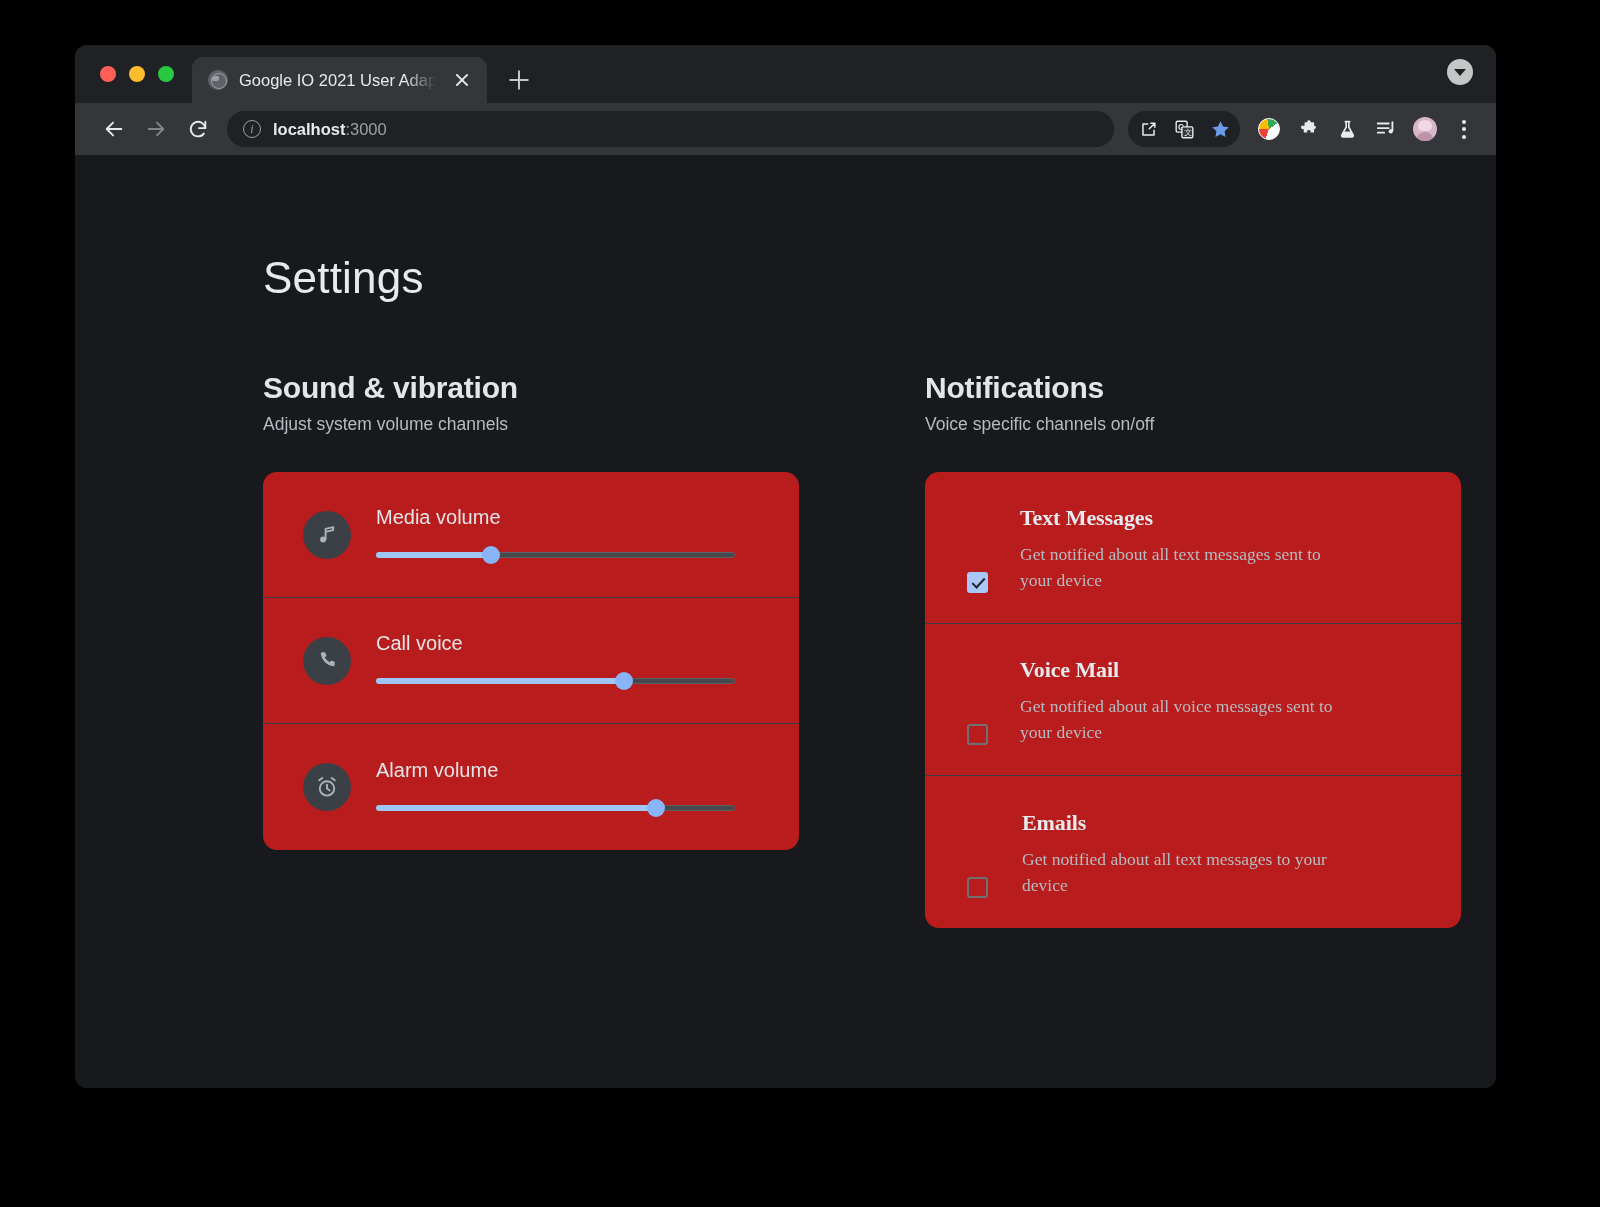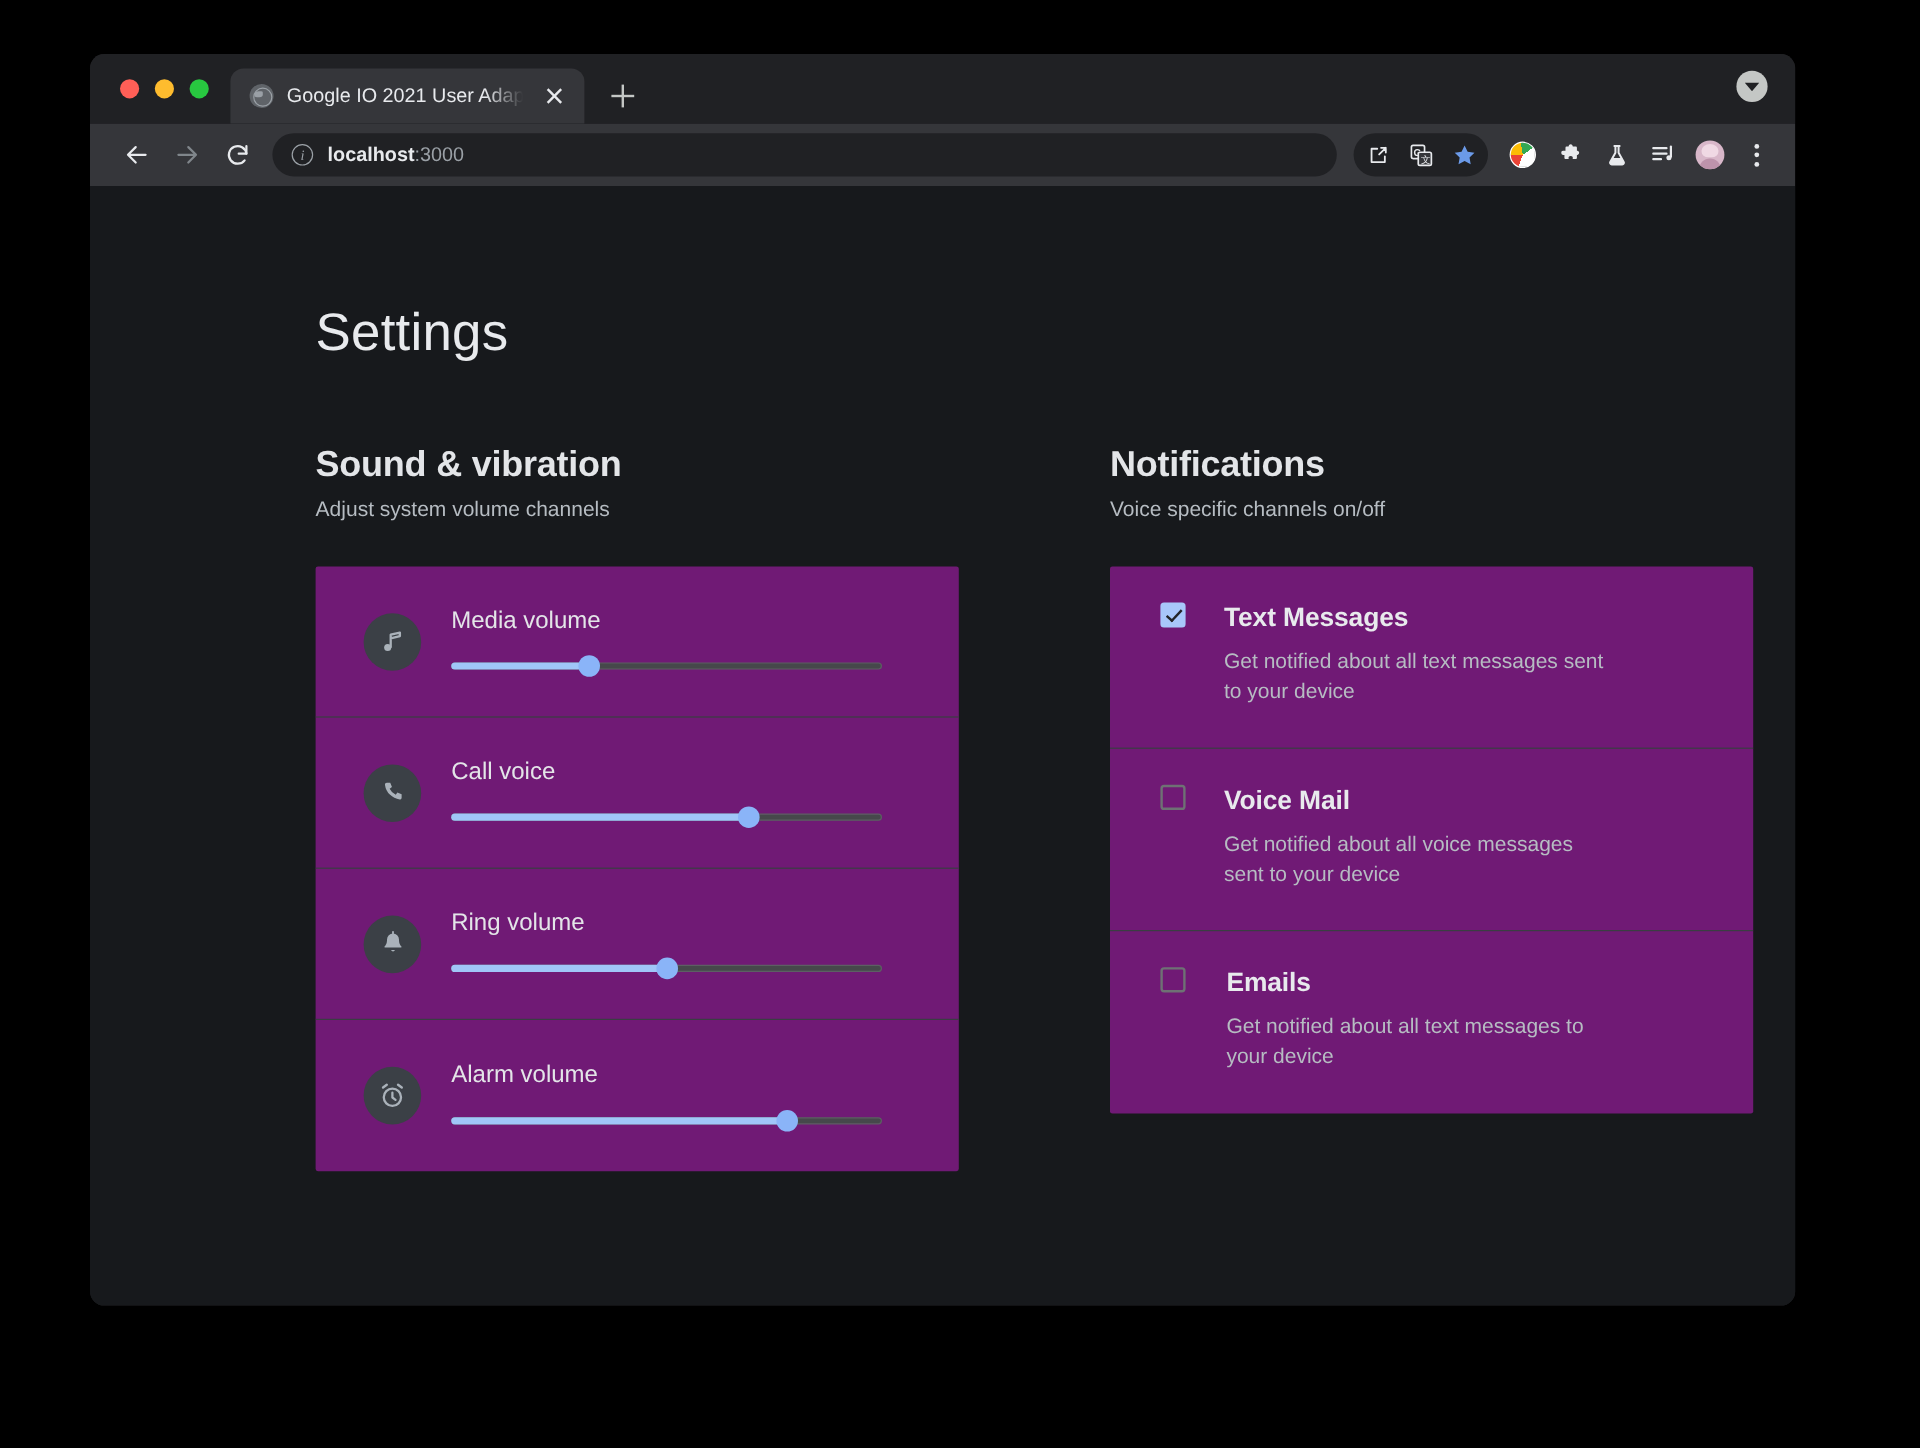--- a/index.html
+++ b/index.html
@@ -269,22 +269,22 @@
     letter-spacing: -0.2px;
   }
   .section-sub {
     font-size: 17.5px;
     color: #b6bcc2;
     margin-top: 9px;
   }
 
   .card {
     margin-top: 37px;
-    background: #701a75;
-    border-radius: 2px;
+    background: #b91c1c;
+    border-radius: 14px;
     overflow: hidden;
   }
 
   
   .vol-row {
     display: flex;
     align-items: center;
     gap: 25px;
     padding: 23px 64px 23px 40px;
     height: 126px;
@@ -331,25 +331,26 @@
     position: absolute;
     width: 18px; height: 18px;
     border-radius: 50%;
     background: #8ab4f8;
     transform: translateX(-50%);
   }
 
   
   .notif-row {
     display: flex;
-    align-items: flex-start;
+    align-items: flex-end;
     gap: 32px;
     padding: 30px 40px 30px 42px;
     border-bottom: 1px solid #3a3e42;
     min-height: 152px;
+    font-family: Liberation Serif, serif;
   }
   .notif-row:last-child { border-bottom: none; gap: 34px; }
 
   .checkbox {
     width: 21px; height: 21px;
     border-radius: 3px;
     flex: none;
     border: 2px solid #6e7174;
     background: transparent;
     position: relative;
@@ -535,37 +536,20 @@
               <div class="vol-body">
                 <div class="vol-label">Call voice</div>
                 <div class="slider">
                   <span class="track"></span>
                   <span class="fill" style="width: 69%;"></span>
                   <span class="thumb" style="left: 69%;"></span>
                 </div>
               </div>
             </div>
 
-            <div class="vol-row">
-              <span class="icon-circle">
-                <svg width="23" height="23" viewBox="0 0 24 24">
-                  <path d="M12 3a5.2 5.2 0 0 0-5.2 5.2c0 4-1.4 5.2-2.1 6.1-.3.4 0 1 .5 1h13.6c.5 0 .8-.6.5-1-.7-.9-2.1-2.1-2.1-6.1A5.2 5.2 0 0 0 12 3z" fill="#aab2ba"></path>
-                  <path d="M10.3 17.4a1.8 1.8 0 0 0 3.4 0z" fill="#aab2ba"></path>
-                  <path d="M12 1.6v1.5" stroke="#aab2ba" stroke-width="1.6" stroke-linecap="round"></path>
-                </svg>
-              </span>
-              <div class="vol-body">
-                <div class="vol-label">Ring volume</div>
-                <div class="slider">
-                  <span class="track"></span>
-                  <span class="fill" style="width: 50%;"></span>
-                  <span class="thumb" style="left: 50%;"></span>
-                </div>
-              </div>
-            </div>
 
             <div class="vol-row">
               <span class="icon-circle">
                 <svg width="24" height="24" viewBox="0 0 24 24">
                   <circle cx="12" cy="13.4" r="7.2" fill="none" stroke="#aab2ba" stroke-width="1.9"></circle>
                   <path d="M12 9.6v4l2.6 1.9" fill="none" stroke="#aab2ba" stroke-width="1.9" stroke-linecap="round" stroke-linejoin="round"></path>
                   <path d="M4.2 5.3 7.3 3M19.8 5.3 16.7 3" stroke="#aab2ba" stroke-width="2" stroke-linecap="round"></path>
                 </svg>
               </span>
               <div class="vol-body">

